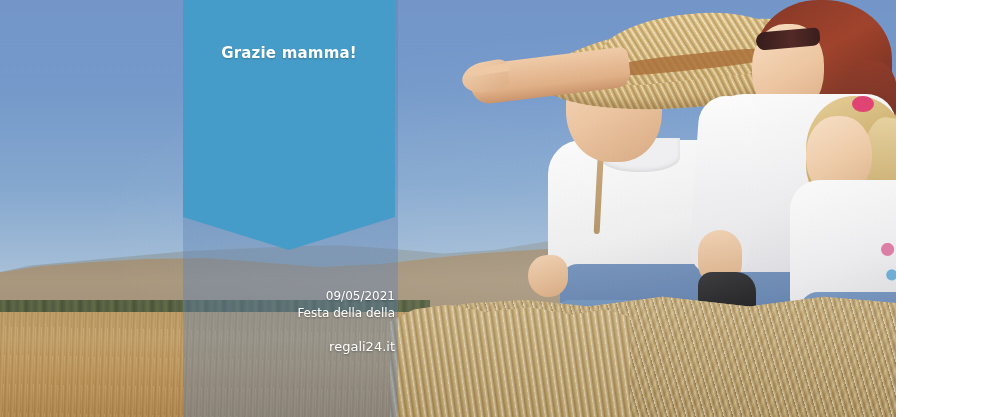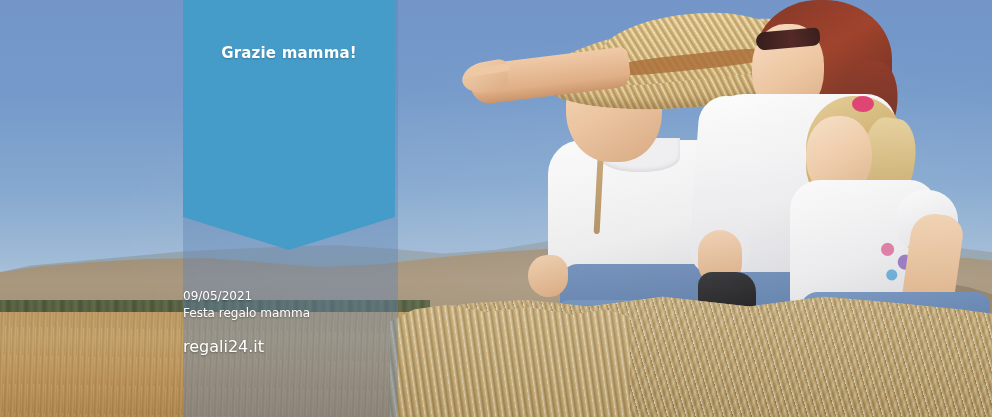--- a/index.html
+++ b/index.html
@@ -7,21 +7,21 @@
     margin: 0;
     padding: 0;
     background: #ffffff;
   }
   body {
     font-family: "DejaVu Sans", sans-serif;
   }
 
   .banner {
     position: relative;
-    width: 992px;
+    width: 896px;
     height: 417px;
     overflow: hidden;
     background: #6e94c8;
   }
 
   
   .photo {
     position: absolute;
     inset: 0;
     overflow: hidden;
@@ -463,31 +463,31 @@
     font-size: 25px;
     line-height: 26px;
     letter-spacing: -.2px;
     text-shadow: 0 1px 3px rgba(0,0,0,.25);
   }
 
   .meta {
     position: absolute;
     left: 183px; top: 288px;
     width: 212px;
-    text-align: left;
+    text-align: right;
     color: #ffffff;
     font-family: "DejaVu Sans", sans-serif;
     font-size: 12px;
     line-height: 17px;
     text-shadow: 0 1px 2px rgba(0,0,0,.35);
   }
   .meta .site {
     display: block;
     margin-top: 16px;
-    font-size: 16px;
+    font-size: 13px;
   }
 </style>
 </head>
 <body>
 
 <div class="banner">
 
   <div class="photo">
     <div class="sky"></div>
     <div class="ridge-far"></div>
@@ -547,17 +547,17 @@
   </div>
 
   <div class="overlay-column"></div>
   <div class="overlay-panel"></div>
 
   <div class="kicker">Grazie mamma!</div>
 
 
   <div class="meta">
     <span>09/05/2021</span><br>
-    <span>Festa regalo mamma</span>
+    <span>Festa della della</span>
     <span class="site">regali24.it</span>
   </div>
 
 </div>
 
 </body></html>

